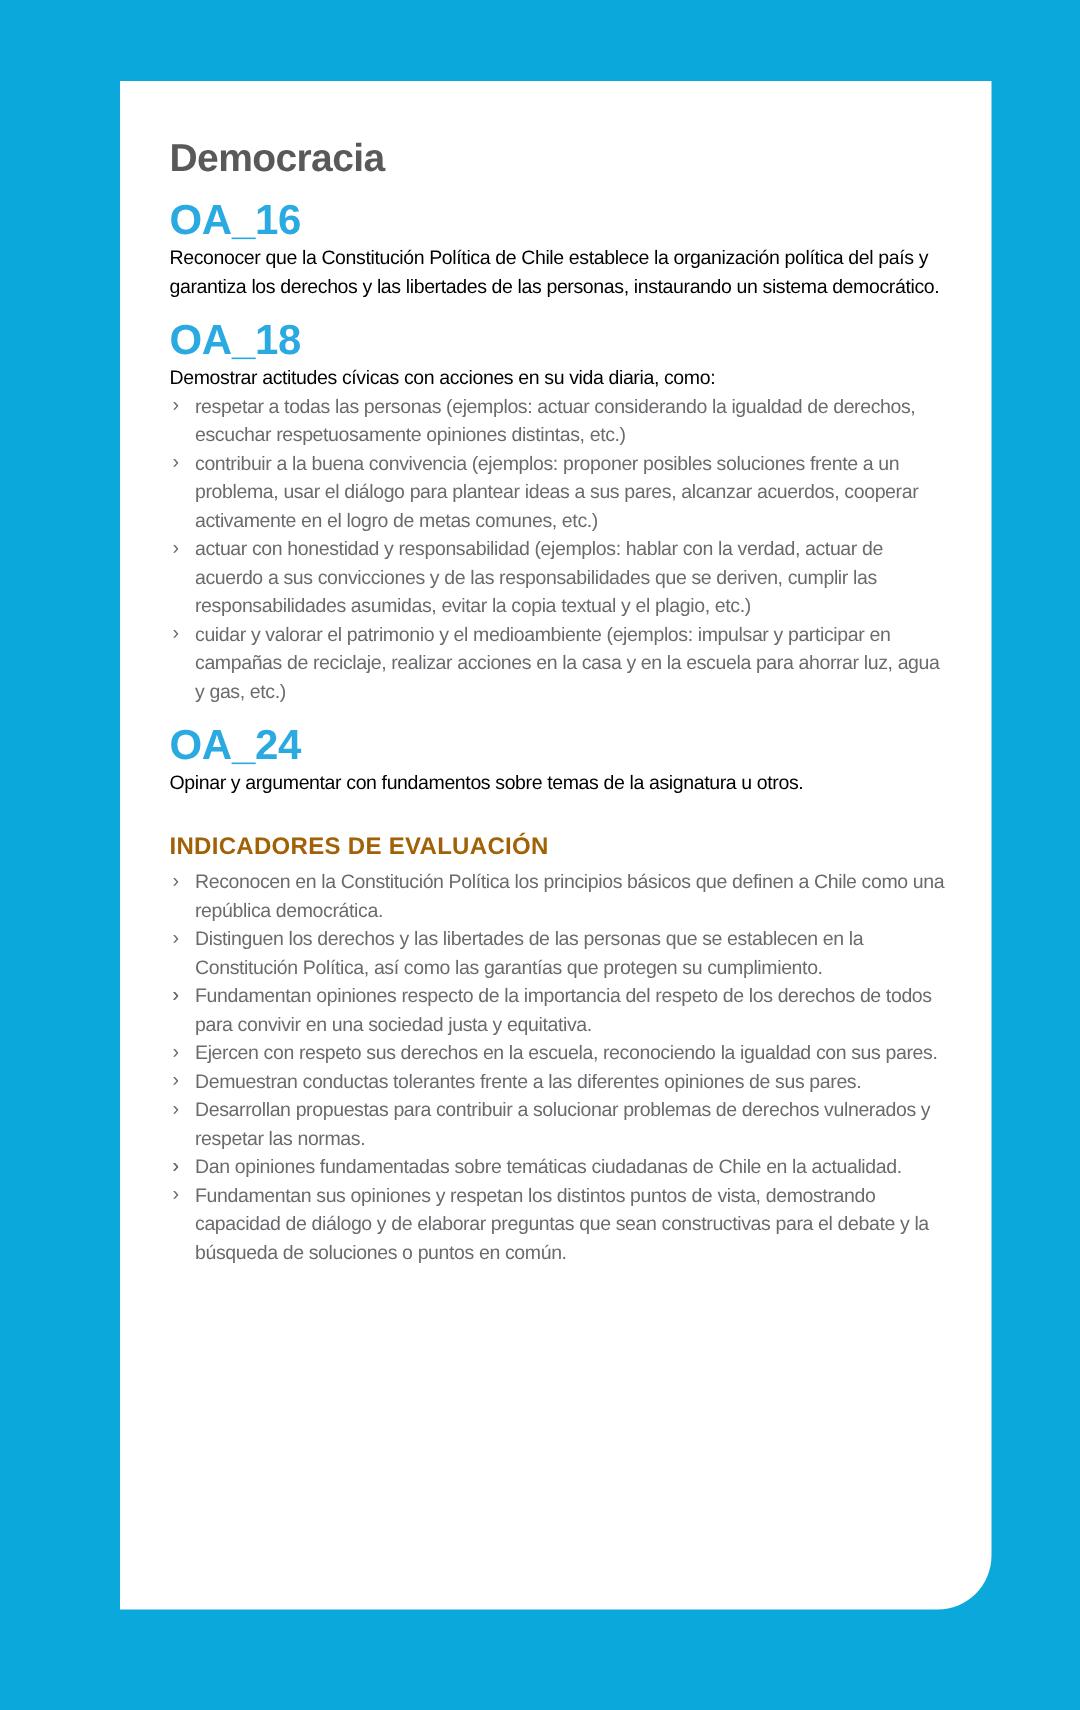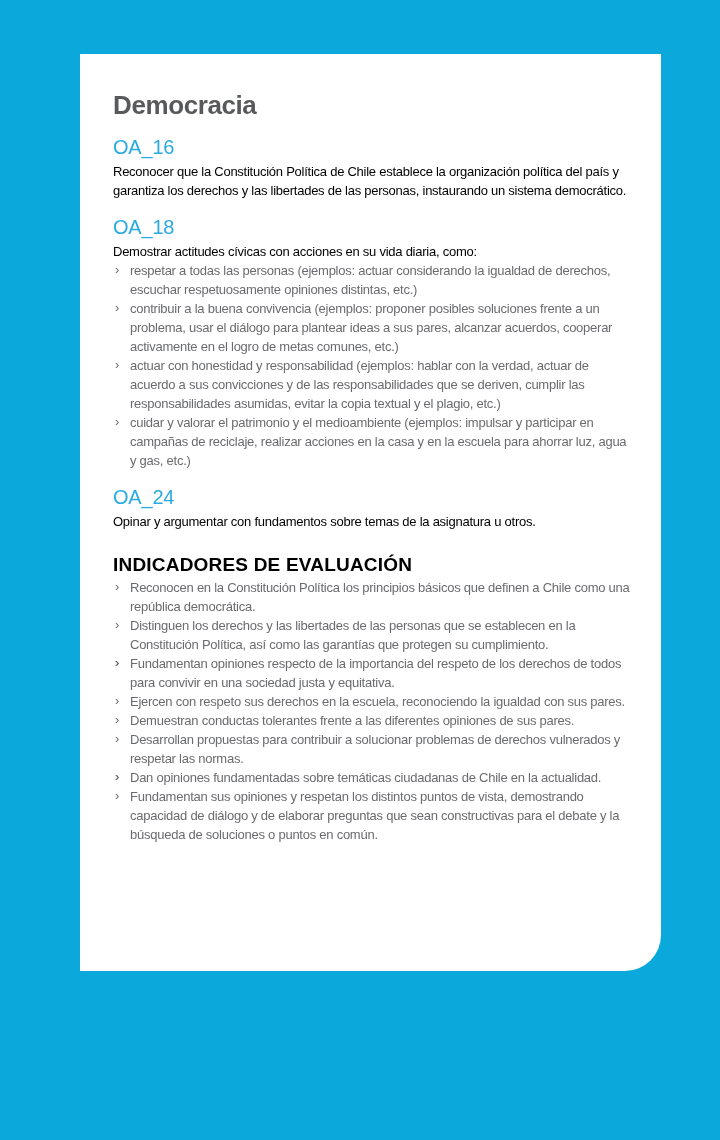--- a/index.html
+++ b/index.html
@@ -12,40 +12,40 @@
     position: relative;
     background: #0BA9DB;
     font-family: "Liberation Sans", sans-serif;
     overflow: hidden;
   }
   .card {
     position: absolute;
     left: 80px;
     top: 54px;
     width: 581px;
-    height: 917px;
+    height: 1019px;
     background: #FFFFFF;
     border-radius: 0 0 36px 0;
     box-sizing: border-box;
     padding: 36px 28px 0 33px;
     overflow: hidden;
   }
   .page-title {
     margin: 0 0 2px 0;
     font-size: 26px;
     line-height: 30px;
     font-weight: bold;
     letter-spacing: -0.4px;
     color: #58595B;
   }
   .oa-heading {
     margin: 15px 0 3px 0;
-    font-size: 20px;
+    font-size: 28px;
     line-height: 24px;
-    font-weight: normal;
+    font-weight: bold;
     letter-spacing: -0.2px;
     color: #2BAAE2;
   }
   .body-text {
     margin: 0;
     font-size: 13px;
     line-height: 19px;
     letter-spacing: -0.25px;
     color: #000000;
   }
@@ -63,25 +63,25 @@
     color: #6A6B6E;
   }
   ul.bullet-list li .bullet-marker {
     position: absolute;
     left: 2px;
     top: -1px;
     color: #6A6B6E;
   }
   .indicators-heading {
     margin: 25px 0 5px 0;
-    font-size: 19px;
+    font-size: 16px;
     line-height: 17px;
     font-weight: bold;
     letter-spacing: 0.2px;
-    color: #000000;
+    color: #a16207;
   }
 </style>
 </head>
 <body>
 
 <div class="card">
 
   <h1 class="page-title">Democracia</h1>
 
   <h2 class="oa-heading">OA_16</h2>

